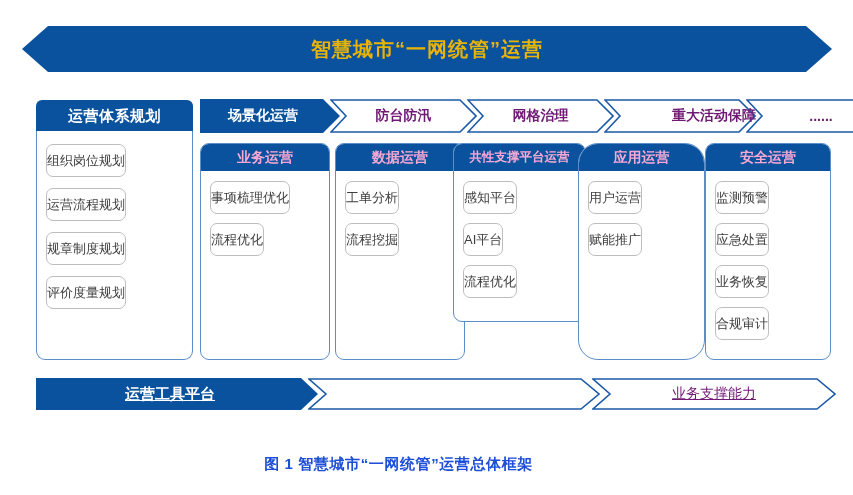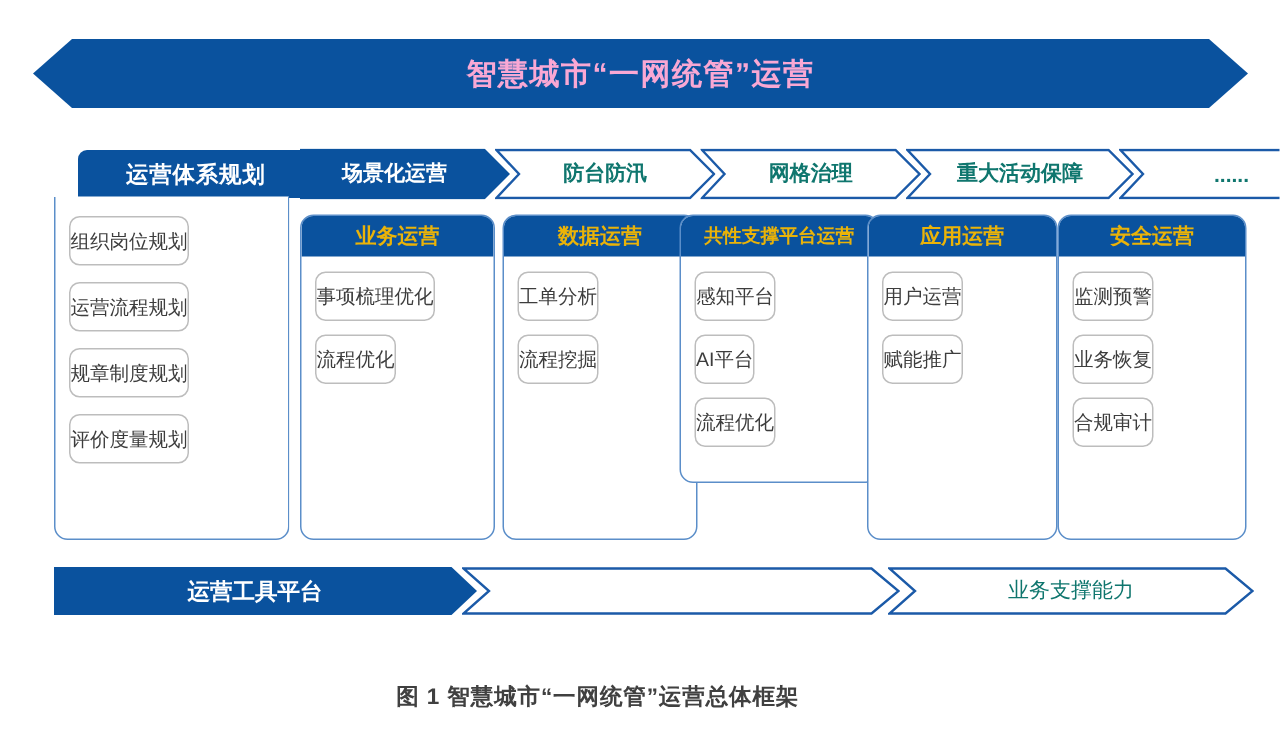--- a/index.html
+++ b/index.html
@@ -23,30 +23,30 @@
     width: 810px;
     height: 46px;
     background: #0a529e;
     -webkit-clip-path: polygon(0 50%, 26px 0, calc(100% - 26px) 0, 100% 50%, calc(100% - 26px) 100%, 26px 100%);
     clip-path: polygon(0 50%, 26px 0, calc(100% - 26px) 0, 100% 50%, calc(100% - 26px) 100%, 26px 100%);
     display: flex;
     align-items: center;
     justify-content: center;
   }
   #title-banner .txt {
-    color: #f9a8d4;
+    color: #eab308;
     font-size: 20px;
     font-weight: bold;
     letter-spacing: 1px;
   }
 
   
   #plan-header {
     position: absolute;
-    left: 52px;
+    left: 36px;
     top: 100px;
     width: 157px;
     height: 32px;
     background: #0a529e;
     border-radius: 6px 6px 0 0;
     display: flex;
     align-items: center;
     justify-content: center;
   }
   #plan-header .txt {
@@ -79,21 +79,21 @@
     font-weight: bold;
     white-space: nowrap;
   }
   .chev.filled {
     background: #0a529e;
     -webkit-clip-path: polygon(0 0, calc(100% - 17px) 0, 100% 50%, calc(100% - 17px) 100%, 0 100%);
     clip-path: polygon(0 0, calc(100% - 17px) 0, 100% 50%, calc(100% - 17px) 100%, 0 100%);
   }
   .chev.filled .txt { color: #ffffff; }
 
-  .chev.hollow .txt { color: #0f766e; }
+  .chev.hollow .txt { color: #701a75; }
   .chev.hollow .outline {
     position: absolute;
     left: 0; top: 0;
     width: 100%; height: 100%;
     pointer-events: none;
   }
   .chev.hollow .outline svg { display: block; width: 100%; height: 100%; }
 
   
   .card {
@@ -106,21 +106,21 @@
     overflow: hidden;
   }
   .card-head {
     height: 27px;
     background: #0a529e;
     display: flex;
     align-items: center;
     justify-content: center;
   }
   .card-head .txt {
-    color: #eab308;
+    color: #f9a8d4;
     font-size: 14px;
     font-weight: bold;
     white-space: nowrap;
   }
   .card-body {
     padding: 10px 9px 0 9px;
     display: flex;
     flex-direction: column;
     align-items: flex-start;
     gap: 9px;
@@ -152,31 +152,31 @@
   #card-plan .card-body { padding-top: 13px; gap: 11px; }
 
   
   #tool-row {
     left: 36px;
     top: 378px;
     width: 800px;
     height: 32px;
   }
   #tool-row .chev { height: 32px; }
-  #tool-row .chev .txt { font-size: 15px; }
+  #tool-row .chev .txt { font-size: 15px; text-decoration: underline; }
   #tool-row .chev.hollow .txt { font-weight: normal; font-size: 14px; }
 
   
   #caption {
     position: absolute;
     left: 0;
     top: 455px;
     width: 797px;
     text-align: center;
-    color: #404040;
+    color: #1d4ed8;
     font-size: 15px;
     font-weight: bold;
     letter-spacing: 0.6px;
   }
 </style>
 </head>
 <body>
 
 <div id="title-banner">
   <span class="txt">智慧城市“一网统管”运营</span>
@@ -199,21 +199,21 @@
       <span class="txt" style="position: relative;">防台防汛</span>
     </div>
     <div class="chev hollow" style="left: 267px; width: 147px;">
       <span class="outline">
         <svg viewBox="0 0 147 34" preserveAspectRatio="none">
           <polygon points="1,1 130,1 146,17 130,33 1,33 16,17" fill="#ffffff" stroke="#1b5aa8" stroke-width="1.6" stroke-linejoin="miter"></polygon>
         </svg>
       </span>
       <span class="txt" style="position: relative;">网格治理</span>
     </div>
-    <div class="chev hollow" style="left: 404px; width: 152px;">
+    <div class="chev hollow" style="left: 404px; width: 152px; justify-content: flex-end;">
       <span class="outline">
         <svg viewBox="0 0 152 34" preserveAspectRatio="none">
           <polygon points="1,1 135,1 151,17 135,33 1,33 16,17" fill="#ffffff" stroke="#1b5aa8" stroke-width="1.6" stroke-linejoin="miter"></polygon>
         </svg>
       </span>
       <span class="txt" style="position: relative;">重大活动保障</span>
     </div>
     <div class="chev hollow" style="left: 546px; width: 150px;">
       <span class="outline">
         <svg viewBox="0 0 150 34" preserveAspectRatio="none">
@@ -277,40 +277,43 @@
           <span class="txt">感知平台</span>
         </div>
         <div class="pill">
           <span class="txt">AI平台</span>
         </div>
         <div class="pill">
           <span class="txt">流程优化</span>
         </div>
       </div>
     </div>
-    <div class="card" style="left: 578px; width: 127px; height: 217px;">
+    <div class="card" style="left: 578px; width: 127px; height: 217px; border-radius: 20px;">
       <div class="card-head">
         <span class="txt">应用运营</span>
       </div>
       <div class="card-body">
         <div class="pill">
           <span class="txt">用户运营</span>
         </div>
         <div class="pill">
           <span class="txt">赋能推广</span>
         </div>
       </div>
     </div>
     <div class="card" style="left: 705px; width: 126px; height: 217px;">
       <div class="card-head">
         <span class="txt">安全运营</span>
       </div>
       <div class="card-body">
         <div class="pill">
           <span class="txt">监测预警</span>
+        </div>
+        <div class="pill">
+          <span class="txt">应急处置</span>
         </div>
         <div class="pill">
           <span class="txt">业务恢复</span>
         </div>
         <div class="pill">
           <span class="txt">合规审计</span>
         </div>
       </div>
     </div>
   </div>

